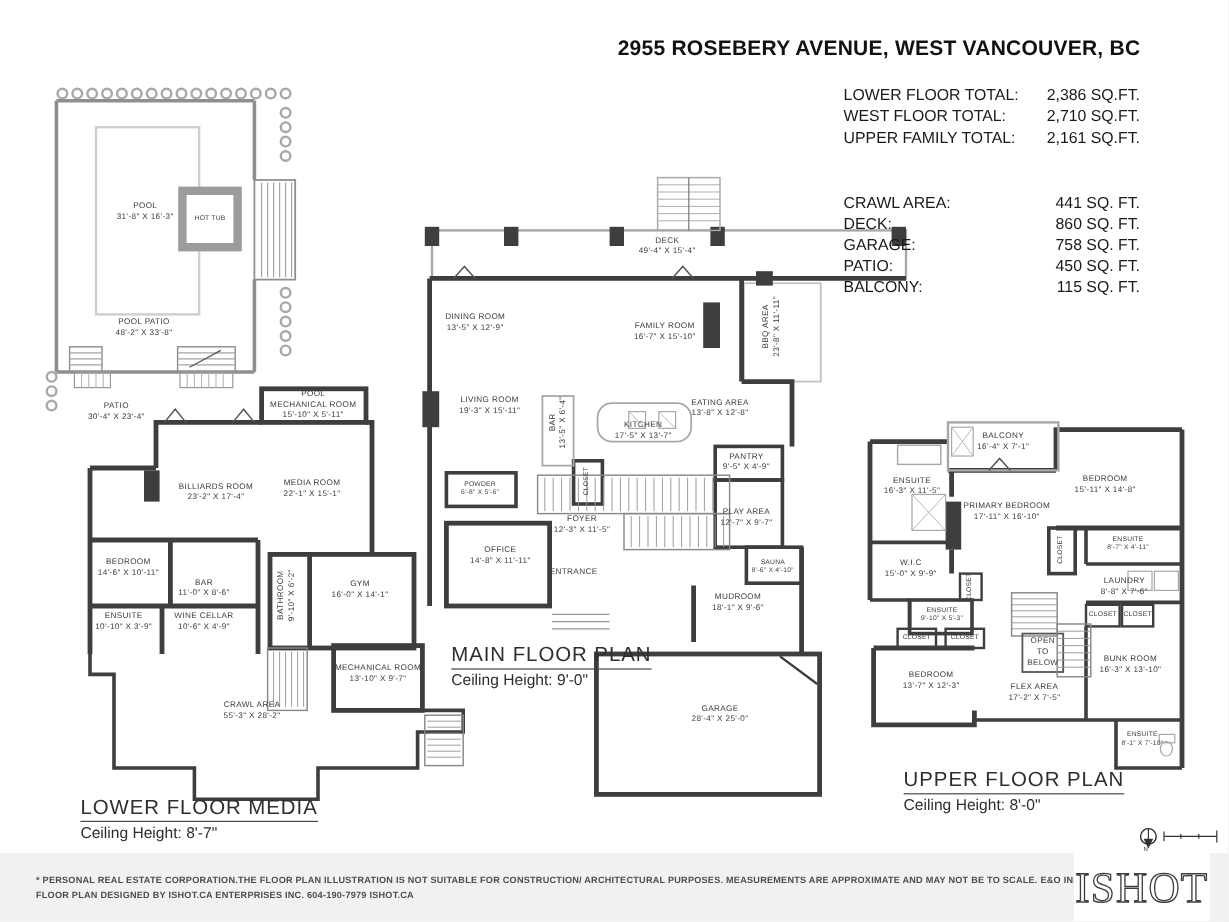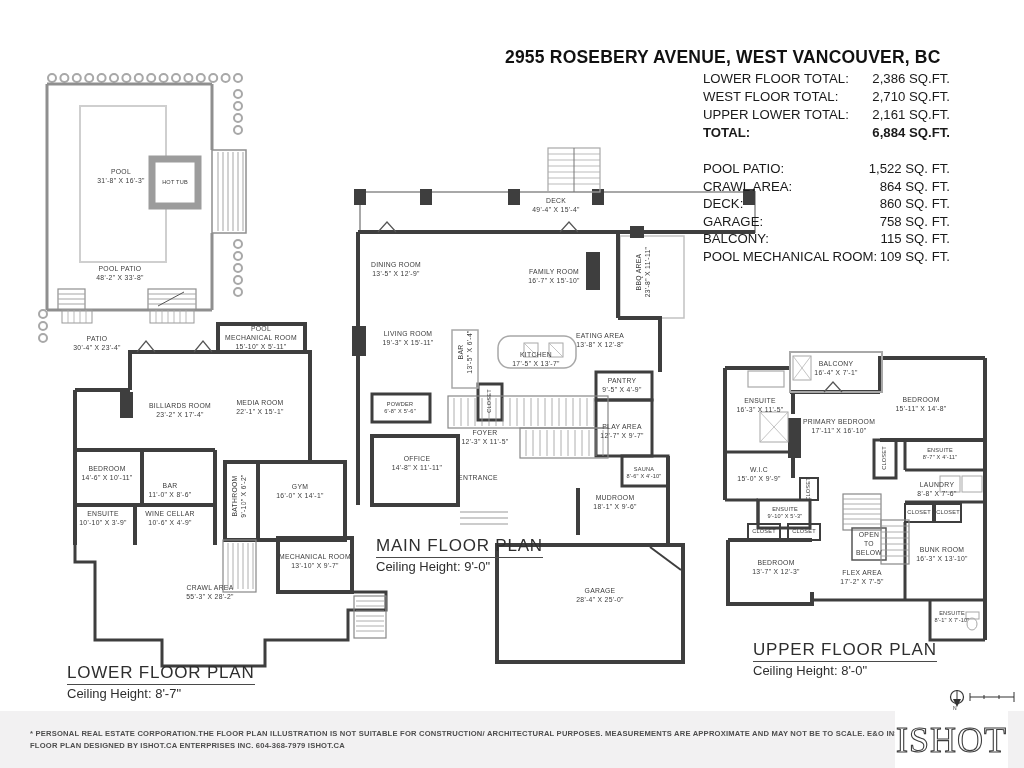--- a/index.html
+++ b/index.html
@@ -1,20 +1,20 @@
 <!DOCTYPE html>
 <html><head>
 <meta charset="utf-8">
 <style>
   html,body{margin:0;padding:0;background:#e8e8e8;}
   .page{position:relative;width:1024px;height:768px;background:#ffffff;overflow:hidden;
         font-family:"Liberation Sans",sans-serif;}
   
-  .hdr{position:absolute;left:505px;top:30px;width:455px;text-align:left;
-       font-size:17.5px;font-weight:700;color:#111;letter-spacing:.2px;margin-top:17px;}
+  .hdr{position:absolute;left:505px;top:30px;width:455px;text-align:center;
+       font-size:17.5px;font-weight:700;color:#111;letter-spacing:.2px;}
   
   .tbl{position:absolute;left:703px;width:247px;display:flex;flex-direction:column;}
   #totals{top:70px;}
   #areas{top:160px;}
   .t-row{display:flex;justify-content:space-between;font-size:13.2px;color:#1a1a1a;
          line-height:18px;white-space:nowrap;}
   #areas .t-row{line-height:17.6px;}
   .t-row.bold{font-weight:700;}
   
   .plan-t{position:absolute;color:#2e2e2e;}
@@ -194,52 +194,44 @@
   <div id="totals" class="tbl">
       <div class="t-row">
         <span class="t-label">LOWER FLOOR TOTAL:</span>
         <span class="t-value">2,386 SQ.FT.</span>
       </div>
       <div class="t-row">
         <span class="t-label">WEST FLOOR TOTAL:</span>
         <span class="t-value">2,710 SQ.FT.</span>
       </div>
       <div class="t-row">
-        <span class="t-label">UPPER LOWER TOTAL:</span>
+        <span class="t-label">UPPER FAMILY TOTAL:</span>
         <span class="t-value">2,161 SQ.FT.</span>
-      </div>
-      <div class="t-row bold">
-        <span class="t-label">TOTAL:</span>
-        <span class="t-value">6,884 SQ.FT.</span>
       </div>
     </div>
   <div id="areas" class="tbl">
       <div class="t-row">
-        <span class="t-label">POOL PATIO:</span>
-        <span class="t-value">1,522 SQ. FT.</span>
-      </div>
-      <div class="t-row">
         <span class="t-label">CRAWL AREA:</span>
-        <span class="t-value">864 SQ. FT.</span>
+        <span class="t-value">441 SQ. FT.</span>
       </div>
       <div class="t-row">
         <span class="t-label">DECK:</span>
         <span class="t-value">860 SQ. FT.</span>
       </div>
       <div class="t-row">
         <span class="t-label">GARAGE:</span>
         <span class="t-value">758 SQ. FT.</span>
       </div>
       <div class="t-row">
+        <span class="t-label">PATIO:</span>
+        <span class="t-value">450 SQ. FT.</span>
+      </div>
+      <div class="t-row">
         <span class="t-label">BALCONY:</span>
         <span class="t-value">115 SQ. FT.</span>
-      </div>
-      <div class="t-row">
-        <span class="t-label">POOL MECHANICAL ROOM:</span>
-        <span class="t-value">109 SQ. FT.</span>
       </div>
     </div>
 
   <div id="room-labels">
       <div class="room" style="left: 121px; top: 177px;">
         <span class="rn">POOL</span>
         <span class="rd">31'-8" X 16'-3"</span>
       </div>
       <div class="room sm" style="left: 175px; top: 183px;">
         <span class="rn">HOT TUB</span>
@@ -434,37 +426,37 @@
         <span class="rn">BUNK ROOM</span>
         <span class="rd">16'-3" X 13'-10"</span>
       </div>
       <div class="room sm" style="left: 952px; top: 617px;">
         <span class="rn">ENSUITE</span>
         <span class="rd">8'-1" X 7'-10"</span>
       </div>
     </div>
 
   <div id="pt-lower" class="plan-t">
-    <div class="pt">LOWER FLOOR PLAN</div>
+    <div class="pt">LOWER FLOOR MEDIA</div>
     <div class="pc">Ceiling Height: 8'-7"</div>
   </div>
   <div id="pt-main" class="plan-t">
     <div class="pt">MAIN FLOOR PLAN</div>
     <div class="pc">Ceiling Height: 9'-0"</div>
   </div>
   <div id="pt-upper" class="plan-t">
     <div class="pt">UPPER FLOOR PLAN</div>
     <div class="pc">Ceiling Height: 8'-0"</div>
   </div>
 
   <div class="north">N</div>
 
   <div class="footer">
     <div class="f-text">
       <div>* PERSONAL REAL ESTATE CORPORATION.THE FLOOR PLAN ILLUSTRATION IS NOT SUITABLE FOR CONSTRUCTION/ ARCHITECTURAL PURPOSES. MEASUREMENTS ARE APPROXIMATE AND MAY NOT BE TO SCALE. E&amp;O INSURED.</div>
-      <div>FLOOR PLAN DESIGNED BY ISHOT.CA ENTERPRISES INC. 604-368-7979  ISHOT.CA</div>
+      <div>FLOOR PLAN DESIGNED BY ISHOT.CA ENTERPRISES INC. 604-190-7979  ISHOT.CA</div>
     </div>
     <div class="logo-box">
       <span class="logo">ISHOT</span>
     </div>
   </div>
 
 </div>
 
 </body></html>

